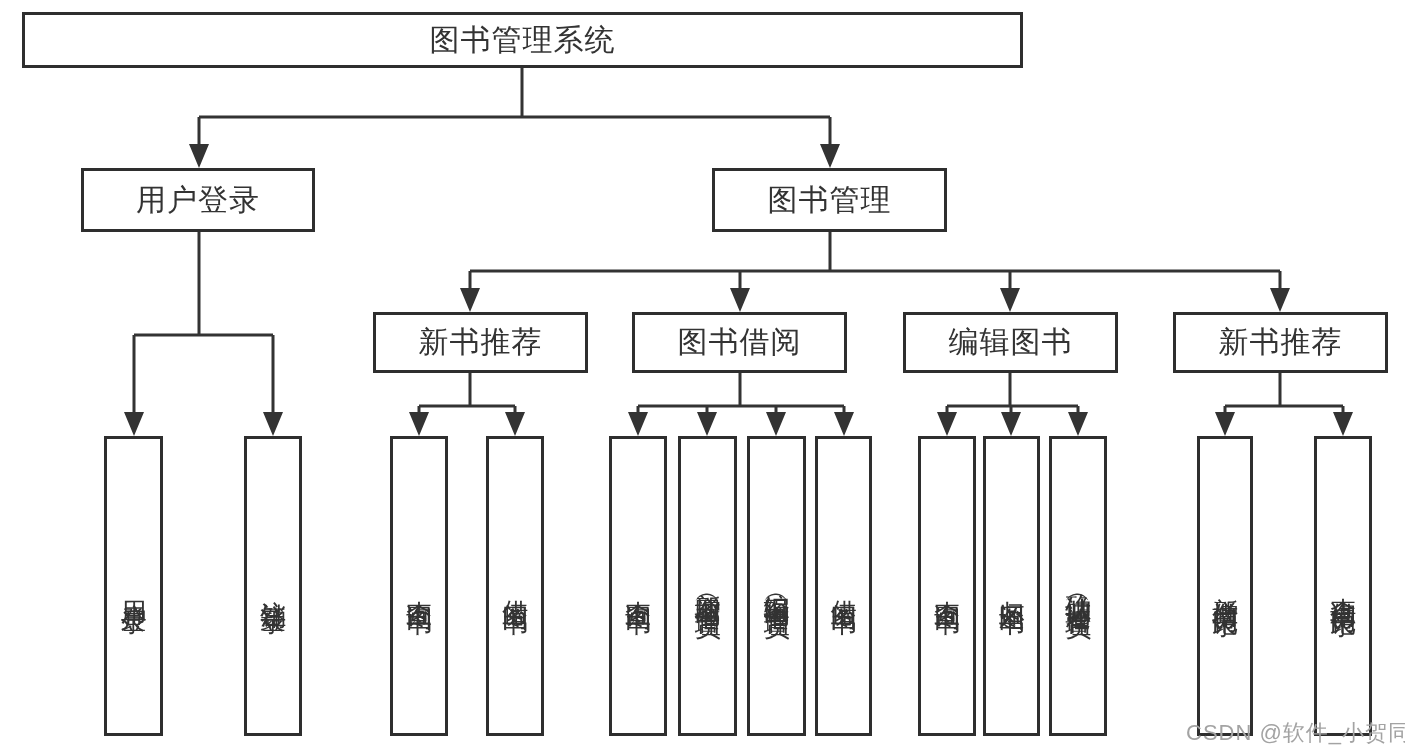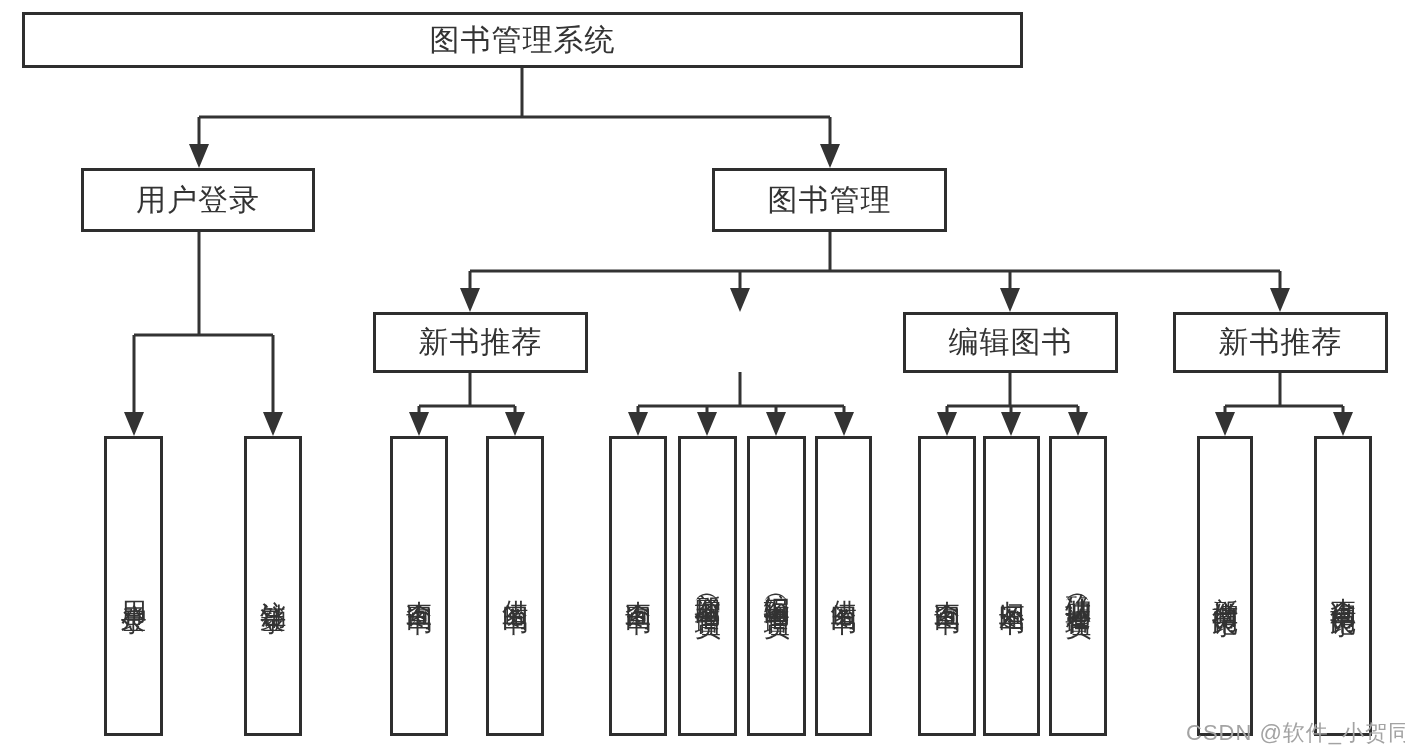--- a/index.html
+++ b/index.html
@@ -77,20 +77,23 @@
   <div class="node l2a">
     <span class="hlabel">用户登录</span>
   </div>
   <div class="node l2b">
     <span class="hlabel">图书管理</span>
   </div>
 
   <div class="node l3 l3a">
     <span class="hlabel">新书推荐</span>
   </div>
+  <div class="node l3 l3b">
+    <span class="hlabel">图书借阅</span>
+  </div>
   <div class="node l3 l3c">
     <span class="hlabel">编辑图书</span>
   </div>
   <div class="node l3 l3d">
     <span class="hlabel">新书推荐</span>
   </div>
 
   <div class="node leaf lf1">
     <span class="vtext">用户登录</span>
   </div>

